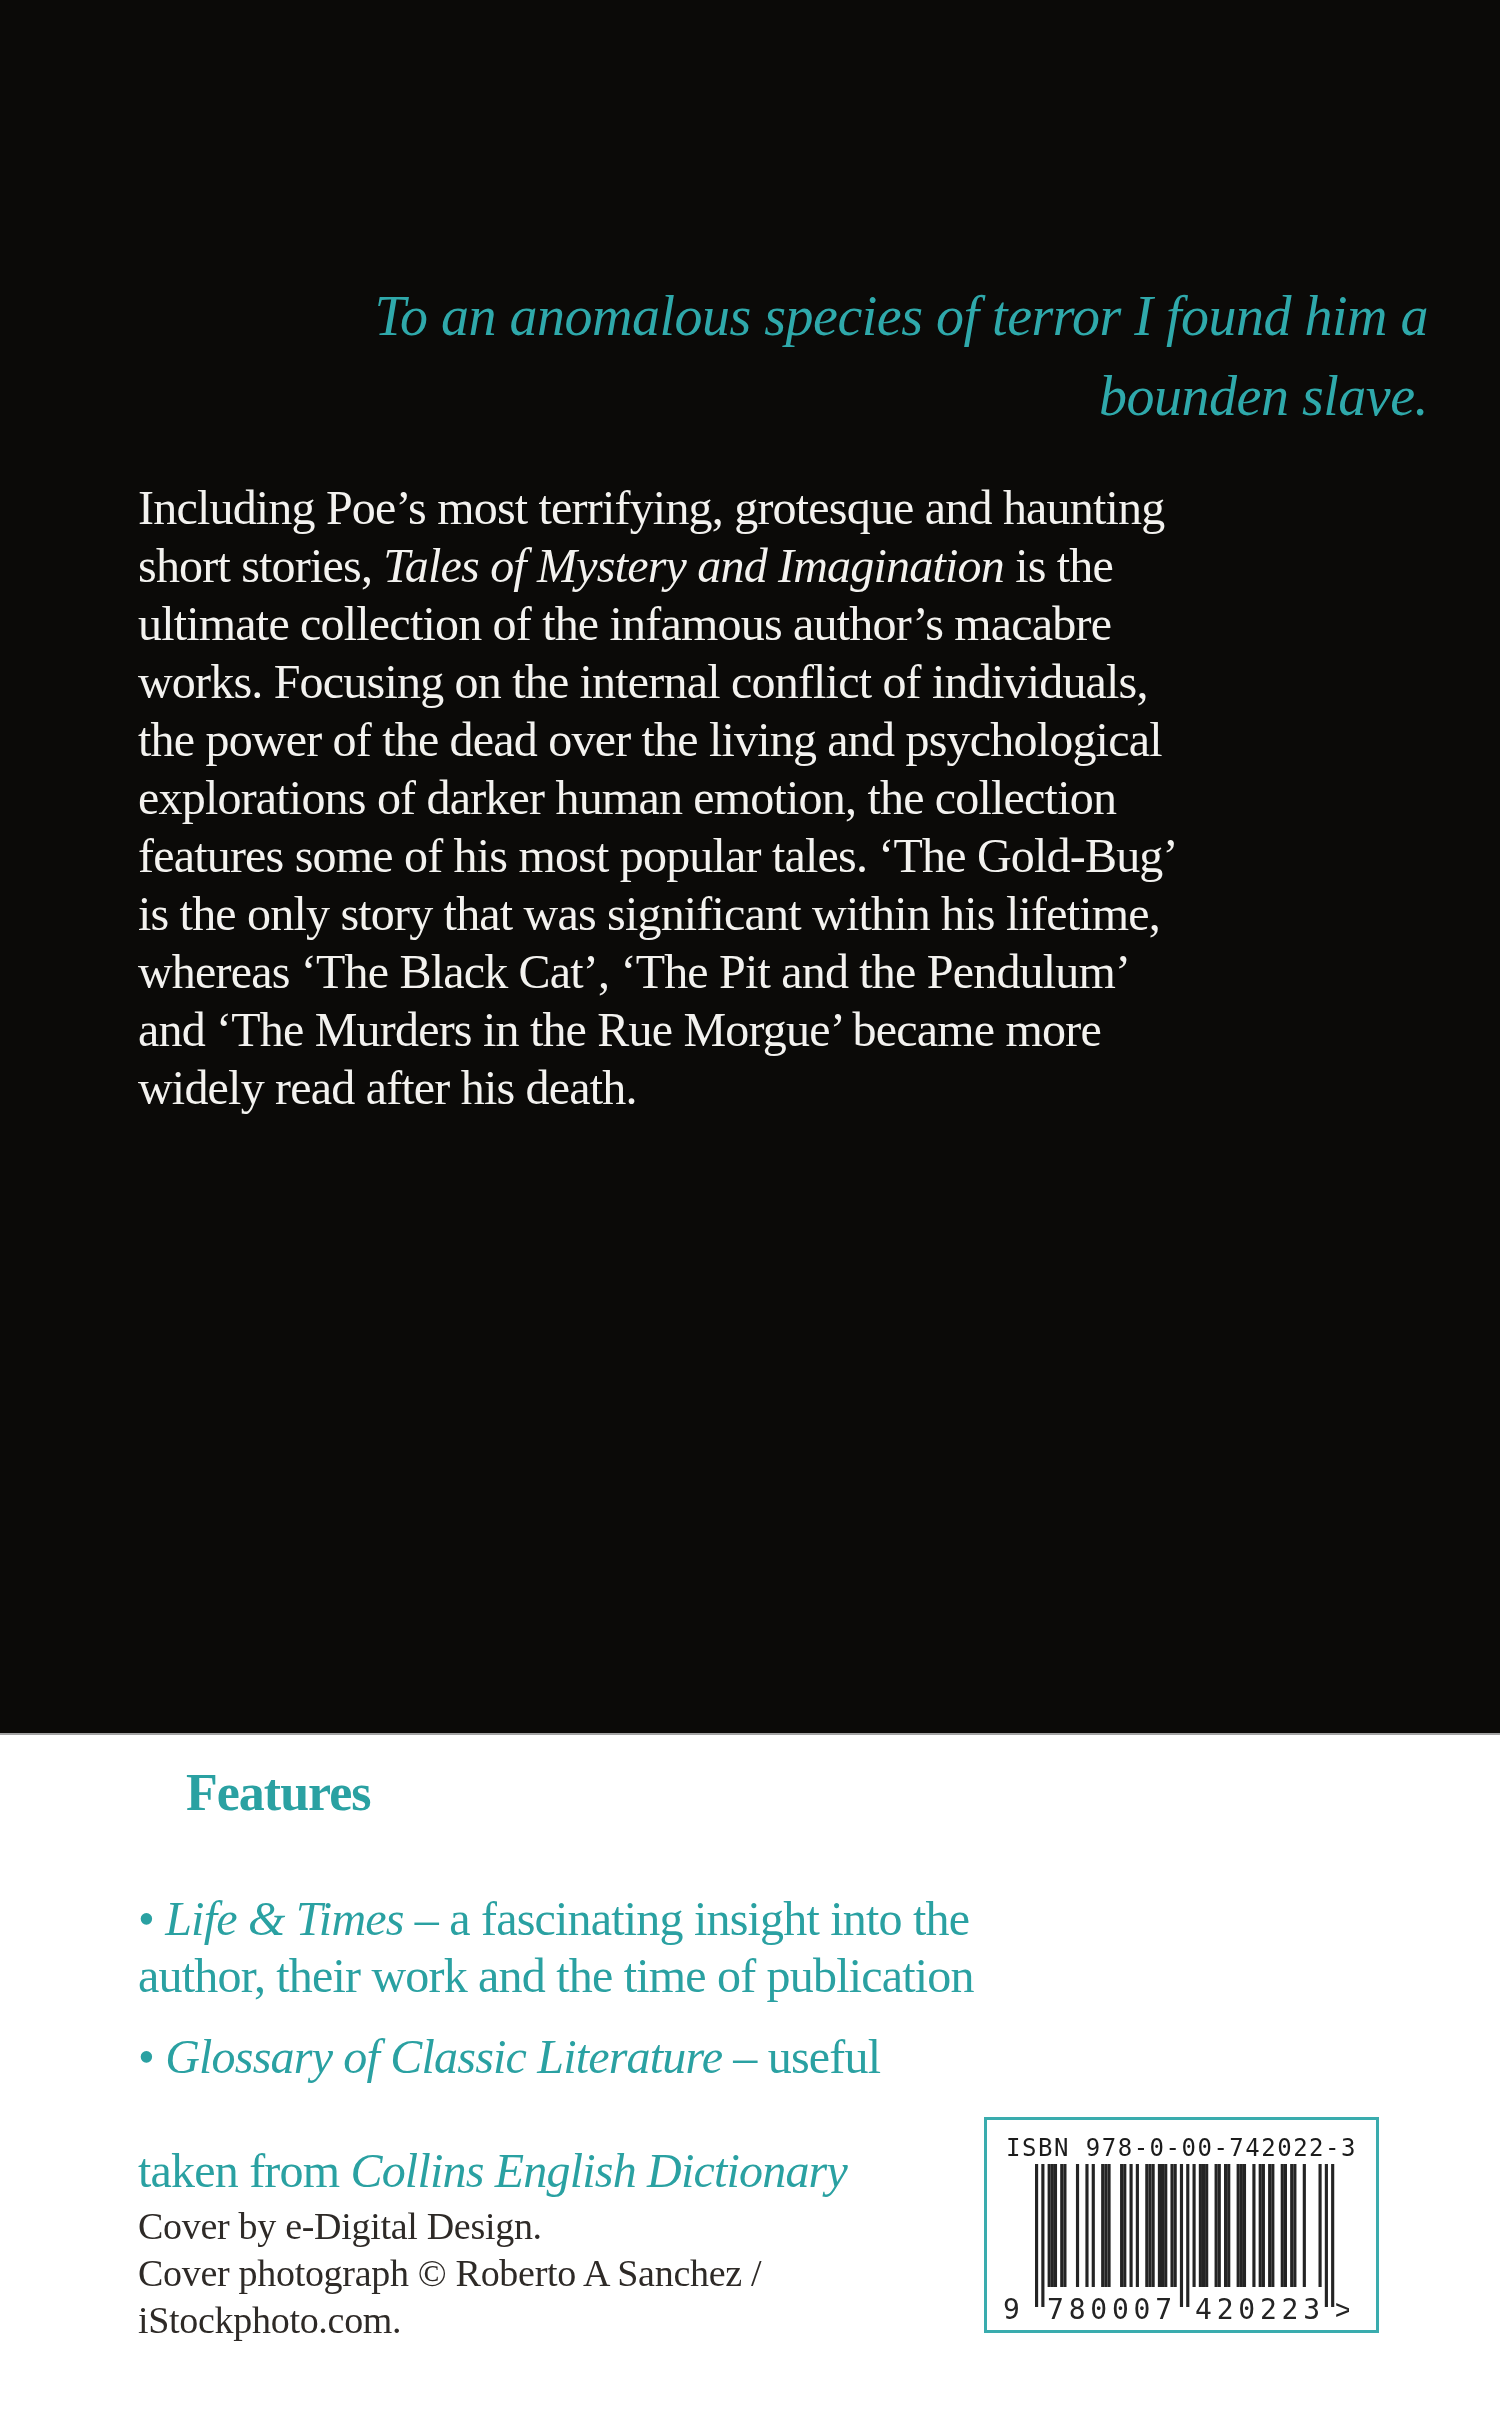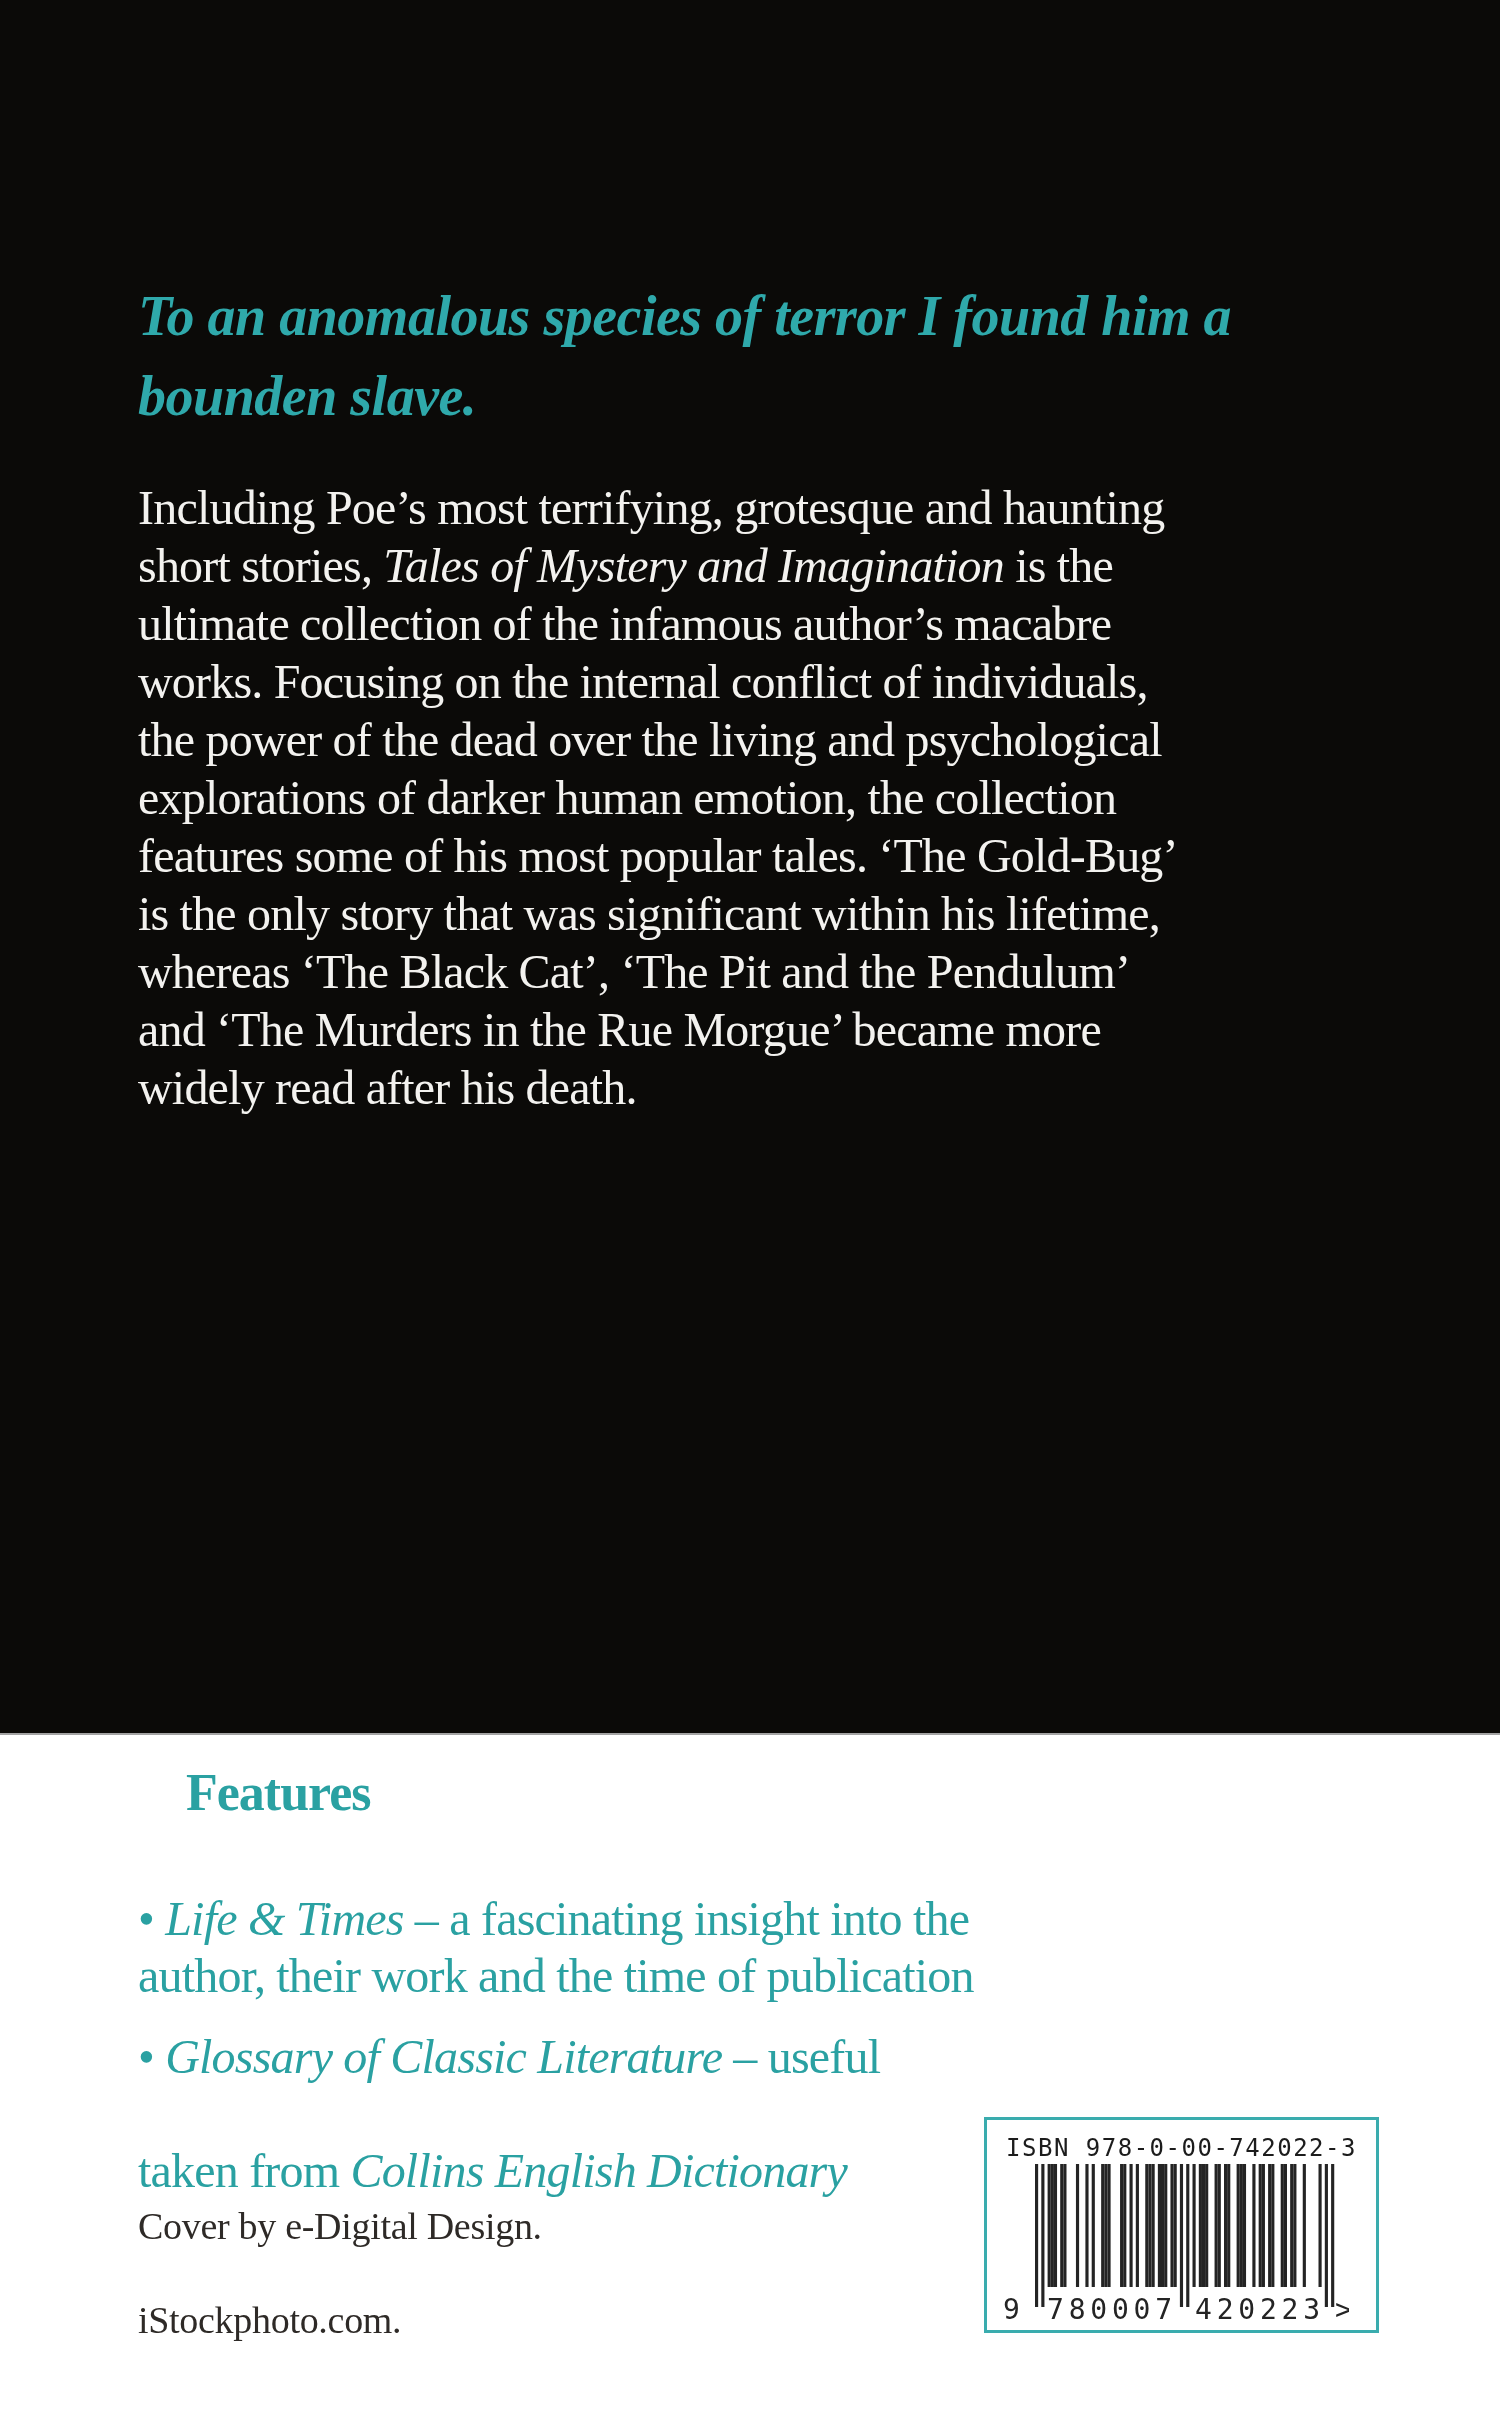--- a/index.html
+++ b/index.html
@@ -10,22 +10,22 @@
   }
   *{margin:0;padding:0;box-sizing:border-box}
   html,body{width:1500px;height:2429px}
   body{
     position:relative;background:var(--bg-black);overflow:hidden;
     font-family:"Liberation Serif","DejaVu Serif",serif;
   }
   .abs{position:absolute}
   .pull-quote{
     left:138px;top:276px;width:1290px;
-    font-style:italic;font-weight:700;font-size:56px;line-height:80px;
-    color:var(--teal-quote);letter-spacing:-0.5px;
+    font-style:italic;font-weight:400;font-size:56px;line-height:80px;
+    color:var(--teal-quote);letter-spacing:-0.5px;text-align:right;
   }
   .synopsis{
     left:138px;top:479px;width:1330px;
     font-size:48px;line-height:58px;color:var(--body-text);
     letter-spacing:-0.8px;
   }
   .white-panel{
     left:0;top:1733px;width:1500px;height:696px;
     background:var(--panel-white);border-top:2px solid var(--divider);
   }
@@ -66,21 +66,21 @@
 <div class="abs synopsis"><span>Including Poe’s most terrifying, grotesque and haunting</span><br><span>short stories, </span><em>Tales of Mystery and Imagination</em><span> is the</span><br><span>ultimate collection of the infamous author’s macabre</span><br><span>works. Focusing on the internal conflict of individuals,</span><br><span>the power of the dead over the living and psychological</span><br><span>explorations of darker human emotion, the collection</span><br><span>features some of his most popular tales. ‘The Gold-Bug’</span><br><span>is the only story that was significant within his lifetime,</span><br><span>whereas ‘The Black Cat’, ‘The Pit and the Pendulum’</span><br><span>and ‘The Murders in the Rue Morgue’ became more</span><br><span>widely read after his death.</span></div>
 
 <div class="abs white-panel"></div>
 
 <div class="abs features-heading">Features</div>
 
 <div class="abs feature-bullet first"><span>• </span><em>Life &amp; Times</em><span> – a fascinating insight into the</span><br><span>author, their work and the time of publication</span></div>
 
 <div class="abs feature-bullet second"><span>• </span><em>Glossary of Classic Literature</em><span> – useful</span><br><br><span>taken from </span><em>Collins English Dictionary</em></div>
 
-<div class="abs credits"><span>Cover by e-Digital Design.</span><br><br><span>iStockphoto.com.</span></div>
+<div class="abs credits"><span>Cover by e-Digital Design.</span><br><span>Cover photograph © Roberto A Sanchez /</span><br><span>iStockphoto.com.</span></div>
 
 <div class="abs isbn-box">
   <div class="abs isbn-label">ISBN 978-0-00-742022-3</div>
 </div>
 
 <div class="abs barcode"><svg width="352" height="158" viewBox="0 0 352 158" xmlns="http://www.w3.org/2000/svg">
       <g fill="var(--bar-ink)">
         <rect x="38.00" y="0" width="3.15" height="143"></rect>
         <rect x="44.30" y="0" width="3.15" height="143"></rect>
         <rect x="50.60" y="0" width="3.15" height="123"></rect>

